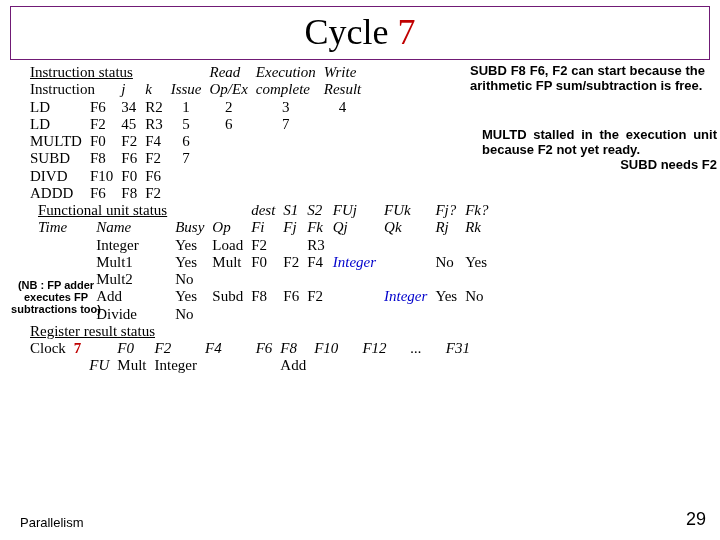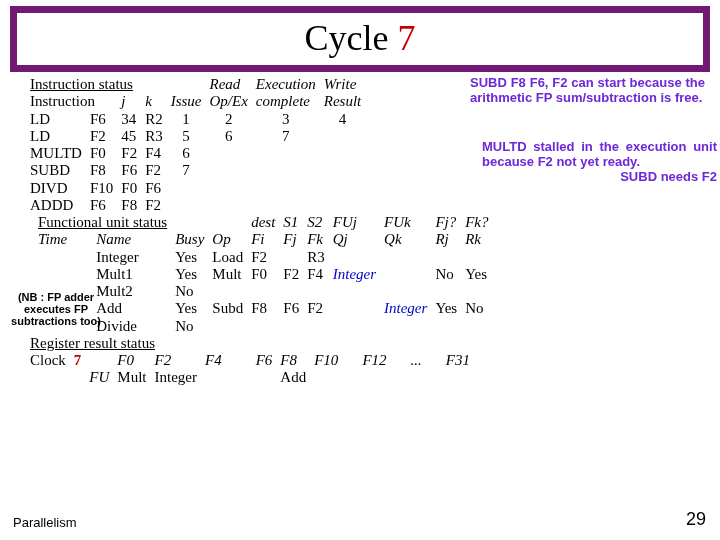--- a/index.html
+++ b/index.html
@@ -5,21 +5,21 @@
   * { margin: 0; padding: 0; box-sizing: border-box; }
   body {
     width: 720px;
     height: 540px;
     background: #fff;
     font-family: "Times New Roman", Times, serif;
     position: relative;
     overflow: hidden;
   }
   .title-box {
-    border: 7px solid #701a75;
+    border: 1px solid #701a75;
     margin: 6px 10px 4px 10px;
     text-align: center;
     padding: 4px 0 6px 0;
   }
   .title-box .t1 { font-size: 36px; color: #000; display: inline; }
   .title-box .t2 { font-size: 36px; color: #c00000; display: inline; }
   .content {
     position: relative;
     padding: 0 8px;
     font-size: 15px;
@@ -29,34 +29,34 @@
   table.tbl td { padding: 0 4px; vertical-align: top; white-space: nowrap; }
   .u { text-decoration: underline; margin-left: 16px; }
   .i { font-style: italic; }
   .red { color: #c00000; }
   .blue { color: #0000cc; font-style: italic; }
   .annot {
     position: absolute;
     font-family: Arial, Helvetica, sans-serif;
     font-weight: bold;
     font-size: 13px;
-    color: #6d28d9;
+    color: #000000;
     line-height: 1.15;
   }
   .nb {
     position: absolute;
     font-family: Arial, Helvetica, sans-serif;
     font-size: 11px;
     font-weight: bold;
     text-align: center;
     line-height: 1.1;
   }
   .footer-left {
     position: absolute;
-    left: 13px;
+    left: 20px;
     bottom: 10px;
     font-family: Arial, Helvetica, sans-serif;
     font-size: 13px;
   }
   .footer-right {
     position: absolute;
     right: 14px;
     bottom: 10px;
     font-family: Arial, Helvetica, sans-serif;
     font-size: 18px;

